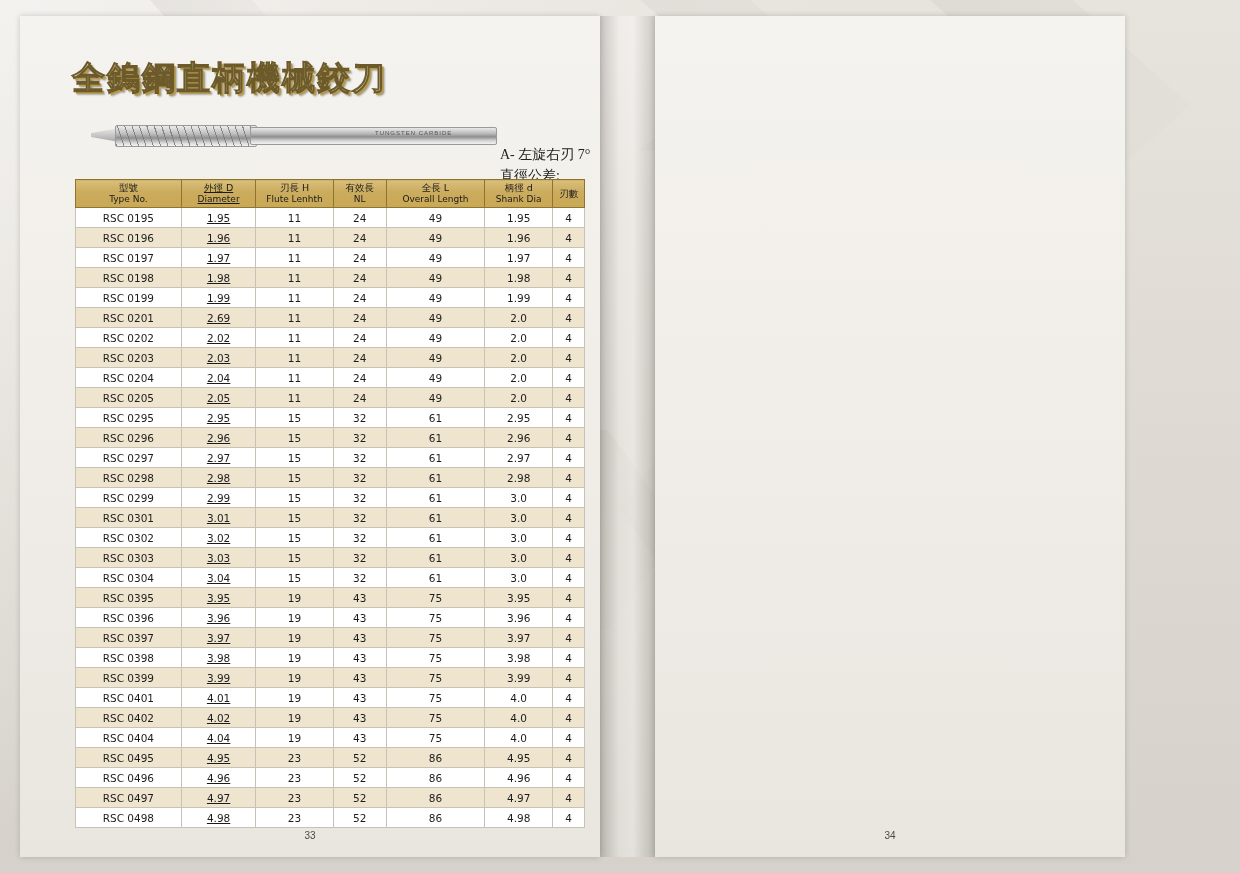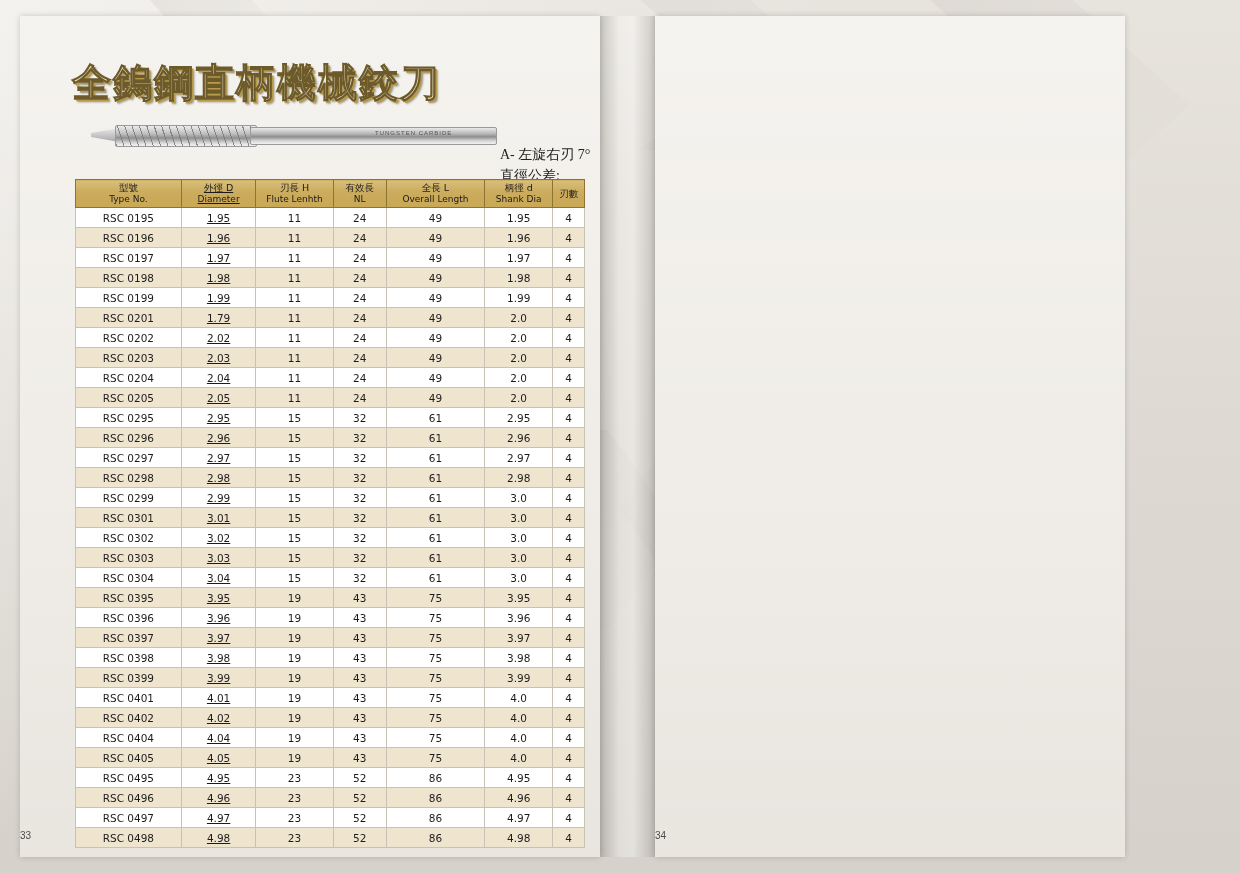--- a/index.html
+++ b/index.html
@@ -40,21 +40,21 @@
   }
   .page.left{left:20px;width:580px;}
   .page.right{left:655px;width:470px;}
   .spine{
     position:absolute;left:600px;top:16px;width:55px;bottom:16px;
     background:linear-gradient(90deg,rgba(0,0,0,.14) 0%, rgba(255,255,255,.25) 35%, rgba(255,255,255,.35) 60%, rgba(0,0,0,.12) 100%);
   }
   .title{
     position:absolute;left:52px;top:40px;
     font-family:"DejaVu Sans", sans-serif;
-    font-size:39px;font-weight:bold;letter-spacing:2px;
+    font-size:33px;font-weight:bold;letter-spacing:2px;
     color:#efe8d6;
     -webkit-text-stroke:1px #6d5a2a;
     text-shadow:2px 2px 0 #b79a48, 3px 3px 2px rgba(0,0,0,.35);
   }
   
   .tool{position:absolute;left:55px;top:98px;width:420px;height:42px;}
   .tool .shank{
     position:absolute;left:175px;top:13px;width:245px;height:16px;
     background:linear-gradient(180deg,#e9e9e9 0%,#b9b9b9 35%,#8e8e8e 55%,#d6d6d6 80%,#f2f2f2 100%);
     border:1px solid #9a9a9a;border-radius:2px;
@@ -72,21 +72,21 @@
     clip-path:polygon(0 35%,100% 0,100% 100%,0 65%);
   }
   .tool .brand{
     position:absolute;left:300px;top:16px;font-size:6px;color:#555;letter-spacing:1px;
   }
   .note{
     position:absolute;left:480px;top:128px;font-size:14px;color:#222;line-height:1.5;
     font-family:Liberation Serif, serif;
   }
   .pagenum{
-    position:absolute;bottom:16px;width:100%;text-align:left;
+    position:absolute;bottom:16px;width:100%;text-align:center;
     font-size:10px;color:#4c4a46;
   }
   
   table{border-collapse:collapse;font-size:10.5px;color:#1c1c1c;}
   .tbl-left{position:absolute;left:55px;top:163px;width:510px;}
   thead th{
     background:linear-gradient(180deg,#d8bf7a 0%,#cbab5d 45%,#c9a855 100%);
     border:1px solid #8d7430;
     font-size:9.5px;font-weight:normal;color:#1b1b1b;
     padding:2px 2px;line-height:1.25;
@@ -208,21 +208,21 @@
             <td class="c-type">RSC 0199</td>
             <td class="c-d">1.99</td>
             <td class="c-h">11</td>
             <td class="c-nl">24</td>
             <td class="c-l">49</td>
             <td class="c-sd">1.99</td>
             <td class="c-n">4</td>
           </tr>
           <tr>
             <td class="c-type">RSC 0201</td>
-            <td class="c-d">1.79</td>
+            <td class="c-d">2.69</td>
             <td class="c-h">11</td>
             <td class="c-nl">24</td>
             <td class="c-l">49</td>
             <td class="c-sd">2.0</td>
             <td class="c-n">4</td>
           </tr>
           <tr>
             <td class="c-type">RSC 0202</td>
             <td class="c-d">2.02</td>
             <td class="c-h">11</td>
@@ -398,29 +398,20 @@
             <td class="c-d">4.02</td>
             <td class="c-h">19</td>
             <td class="c-nl">43</td>
             <td class="c-l">75</td>
             <td class="c-sd">4.0</td>
             <td class="c-n">4</td>
           </tr>
           <tr>
             <td class="c-type">RSC 0404</td>
             <td class="c-d">4.04</td>
-            <td class="c-h">19</td>
-            <td class="c-nl">43</td>
-            <td class="c-l">75</td>
-            <td class="c-sd">4.0</td>
-            <td class="c-n">4</td>
-          </tr>
-          <tr>
-            <td class="c-type">RSC 0405</td>
-            <td class="c-d">4.05</td>
             <td class="c-h">19</td>
             <td class="c-nl">43</td>
             <td class="c-l">75</td>
             <td class="c-sd">4.0</td>
             <td class="c-n">4</td>
           </tr>
           <tr>
             <td class="c-type">RSC 0495</td>
             <td class="c-d">4.95</td>
             <td class="c-h">23</td>

